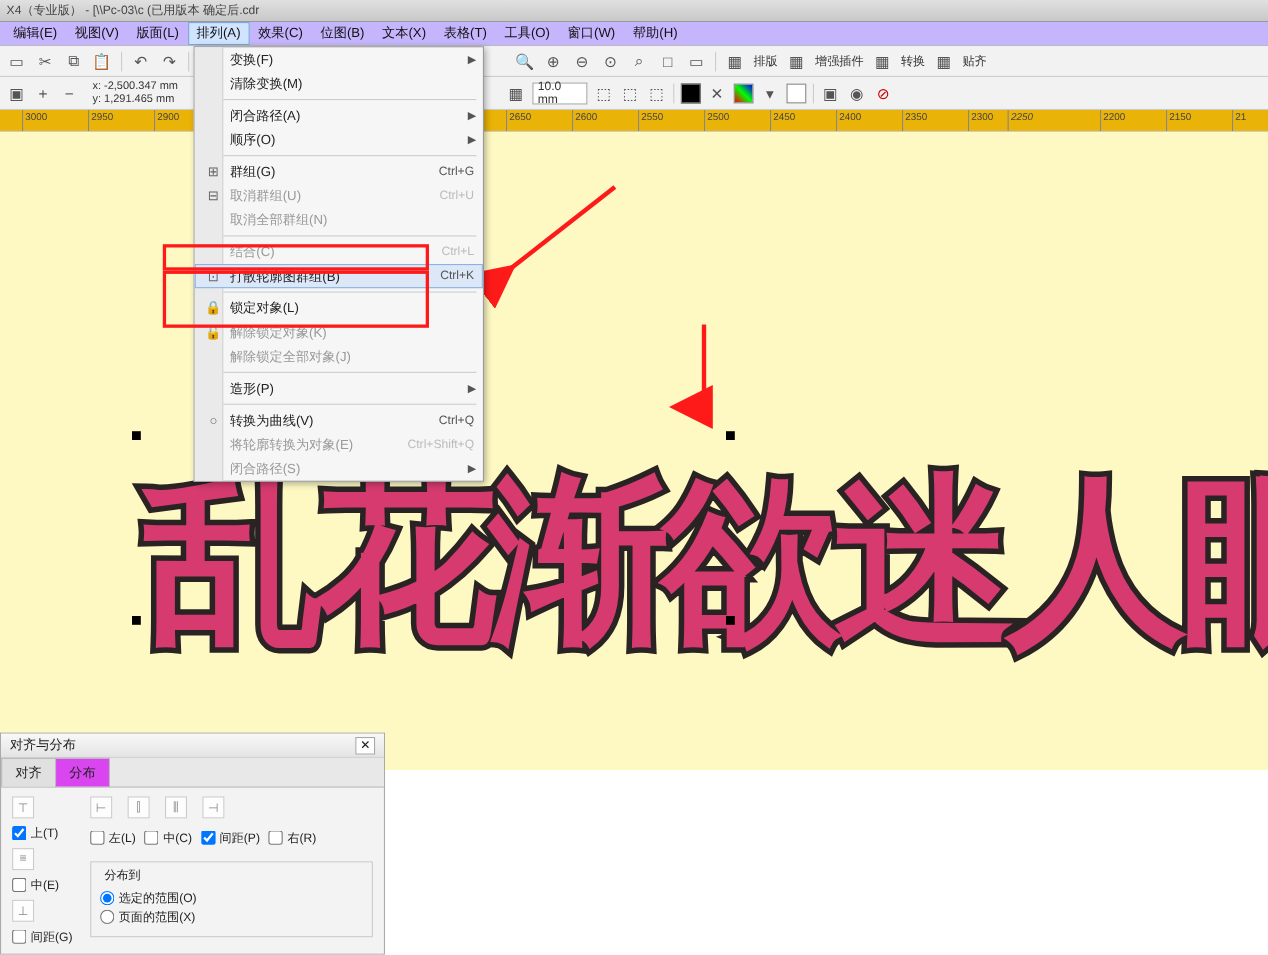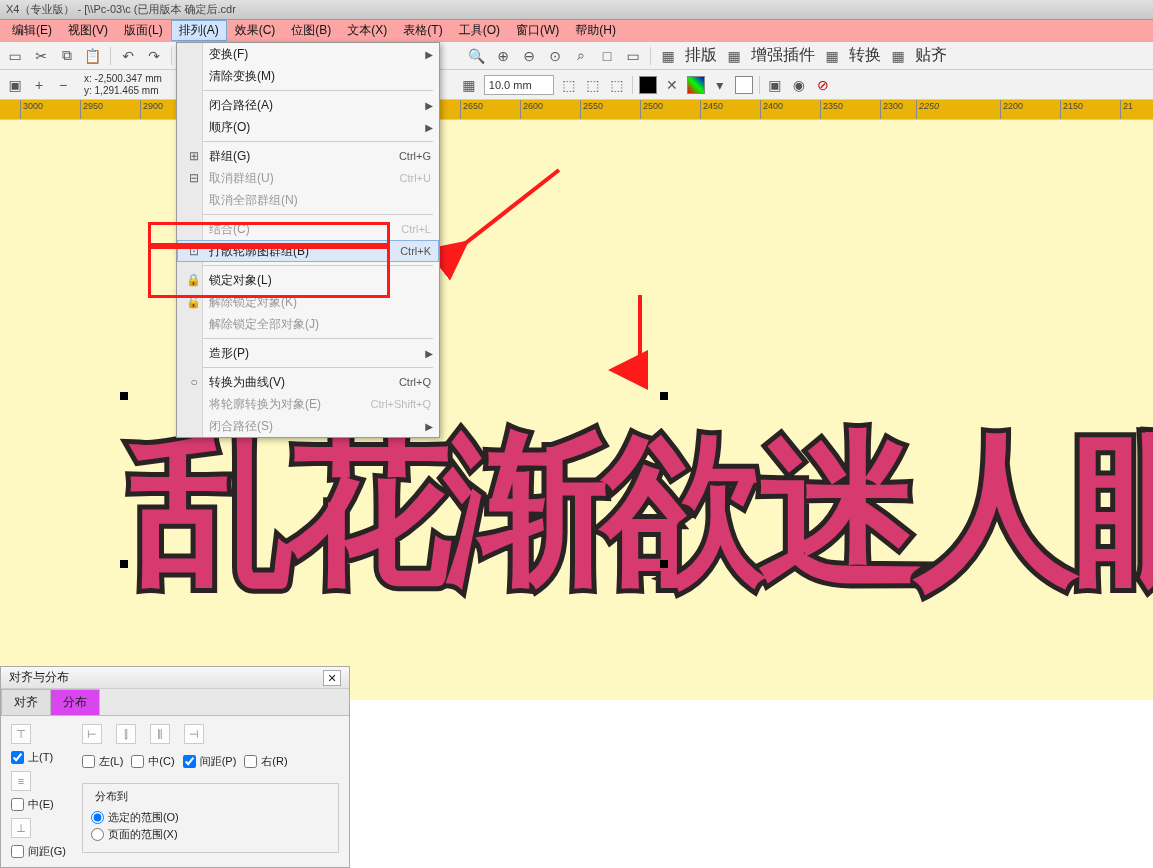--- a/index.html
+++ b/index.html
@@ -1,26 +1,26 @@
 <!DOCTYPE html>
 <html><head>
 <meta charset="utf-8">
 <style>
 * { margin:0; padding:0; box-sizing:border-box; font-family:"Microsoft YaHei","SimSun",sans-serif; }
 body { background:#fff; width:1153px; height:868px; overflow:hidden; position:relative; user-select:none; }
 .titlebar { height:20px; background:linear-gradient(#e0e0e0,#c8c8c8); border-bottom:1px solid #999; display:flex; align-items:center; padding:0 6px; font-size:11px; color:#444; }
-.menubar { height:22px; background:#fca5a5; border-bottom:1px solid #bbb; display:flex; align-items:center; padding:0 4px; font-size:12px; color:#111; }
+.menubar { height:22px; background:#c4b5fd; border-bottom:1px solid #bbb; display:flex; align-items:center; padding:0 4px; font-size:12px; color:#111; }
 .menubar .mi { padding:2px 8px; cursor:default; }
 .menubar .mi.active { background:#d0e4ff; border:1px solid #7aa7d8; padding:1px 7px; }
 .toolbar { height:28px; background:#f2f2f2; border-bottom:1px solid #ccc; display:flex; align-items:center; padding:0 6px; gap:8px; font-size:11px; color:#333; }
 .tb-sep { width:1px; height:18px; background:#ccc; }
 .tb-i { width:18px; height:18px; display:flex; align-items:center; justify-content:center; font-size:14px; color:#555; }
 .propbar { height:30px; background:#f2f2f2; border-bottom:1px solid #ccc; display:flex; align-items:center; padding:0 6px; gap:6px; font-size:11px; color:#333; }
 .coords { display:flex; flex-direction:column; font-size:10px; line-height:12px; padding:0 6px; }
-.spinbox { display:flex; align-items:center; border:1px solid #aaa; background:#fff; height:20px; width:70px; padding:0 4px; font-size:11px; }
+.spinbox { display:flex; align-items:center; border:1px solid #aaa; background:#fff; height:20px; width:50px; padding:0 4px; font-size:11px; }
 .swatch { width:18px; height:18px; border:1px solid #888; }
 .ruler-h { height:20px; background:#eab308; border-bottom:1px solid #ccc; position:relative; overflow:hidden; font-size:9px; color:#444; }
 .ruler-h .tick { position:absolute; top:0; border-left:1px solid #888; height:20px; padding-left:2px; line-height:12px; }
 .canvas { height:580px; background:#fef9c3; position:relative; overflow:hidden; }
 .art-text { position:absolute; left:130px; top:280px; font-size:165px; font-weight:900; color:#d63a6f; -webkit-text-stroke:10px #2a2324; paint-order:stroke fill; white-space:nowrap; letter-spacing:-8px; font-family:"SimHei","Microsoft YaHei",sans-serif; }
 .sel-handle { position:absolute; width:8px; height:8px; background:#000; }
 .dropdown { position:absolute; left:176px; top:42px; width:264px; background:#f6f6f6; border:1px solid #9a9a9a; box-shadow:2px 2px 6px rgba(0,0,0,.3); font-size:12px; color:#222; z-index:50; }
 .dropdown .row { display:flex; align-items:center; height:22px; padding:0 8px; position:relative; }
 .dropdown .row .ic { width:18px; text-align:center; color:#666; font-size:12px; }
 .dropdown .row .lab { flex:1; padding-left:6px; }
@@ -44,21 +44,21 @@
 .dialog .tab.active { background:#d946ef; }
 .dialog .body { padding:8px 10px; display:flex; gap:16px; }
 .dialog .col { display:flex; flex-direction:column; gap:6px; }
 .aicon { width:20px; height:20px; border:1px solid #ccc; display:inline-flex; align-items:center; justify-content:center; font-size:11px; color:#888; background:#fdfdfd; }
 .chk { display:flex; align-items:center; gap:4px; font-size:11px; }
 .chk input { margin:0; }
 .fieldset { border:1px solid #ccc; padding:6px 8px 8px; font-size:11px; }
 .fieldset .legend { font-size:11px; background:#f3f3f3; margin-top:-12px; margin-bottom:4px; display:inline-block; padding:0 4px; }
 .radio { display:flex; align-items:center; gap:4px; margin:2px 0; }
 input[type=radio] { margin:0; }
-.tb-label { font-size:16px; }
+.tb-label { font-size:11px; }
 </style>
 </head>
 <body>
 
 <div class="titlebar">
   <span>X4（专业版） - [\\Pc-03\c (已用版本 确定后.cdr</span>
 </div>
 
 <div class="menubar" id="menubar">
     <div class="mi">编辑(E)</div>

